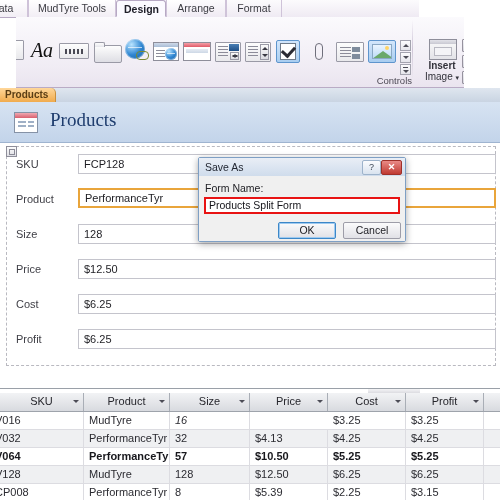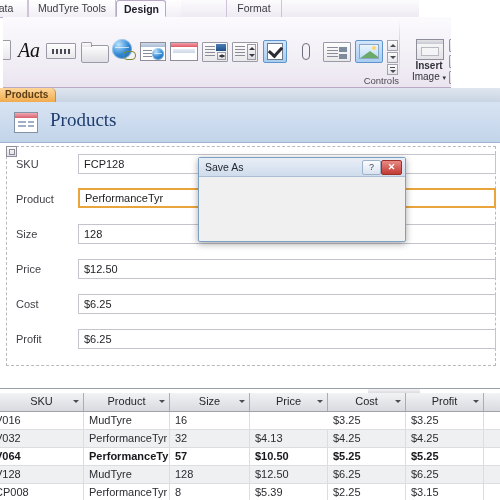--- a/index.html
+++ b/index.html
@@ -29,21 +29,21 @@
     border:1px solid #b7a9c4;border-bottom:1px solid #fbfaff;
     border-radius:3px 3px 0 0;z-index:3;font-weight:bold;
   }
   .tabstrip-fill{
     position:absolute;right:0;top:0;height:17px;width:238px;
     background:linear-gradient(#fcfbfd,#efeaf3);
   }
 
   
   .ribbon{
-    position:absolute;left:3px;top:17px;width:448px;height:70px;
+    position:absolute;left:16px;top:17px;width:448px;height:70px;
     background:linear-gradient(#fbfafd,#f0ecf4 72%,#eae4ef);
     border-bottom:1px solid #b9abc5;overflow:hidden;
   }
   .grp-label{
     position:absolute;bottom:1px;font-size:9.5px;color:#4d4a55;
     text-align:center;white-space:nowrap;
   }
   .grp-div{position:absolute;top:3px;width:1px;height:58px;
     background:linear-gradient(rgba(0,0,0,0),#cdc4d6,rgba(0,0,0,0));}
 
@@ -265,20 +265,21 @@
 </head>
 <body>
 
 <div id="app">
 
   <div class="tabstrip">
     <div class="tabstrip-fill"></div>
     <div class="tab" style="left:-16px;width:44px;"><span>ata</span></div>
     <div class="tab" style="left:28px;width:88px;"><span>MudTyre Tools</span></div>
     <div class="tab sel" style="left:116px;width:50px;"><span>Design</span></div>
+    <div class="tab" style="left:166px;width:60px;"><span>Arrange</span></div>
     <div class="tab" style="left:226px;width:56px;"><span>Format</span></div>
   </div>
 
   <div class="ribbon">
 
     <div class="ctl ctlbox" style="left:-6px;top:23px;width:14px;height:20px;"></div>
 
     <div class="ctl" style="left:13px;top:22px;width:26px;height:22px;
          font-family:'Liberation Serif',serif;font-style:italic;font-size:20px;color:#111;line-height:22px;text-align:center;">Aa</div>
 
@@ -441,40 +442,48 @@
 
     <div class="fld-label" style="top:231px;">Profit</div>
     <div class="fld-box" style="top:227px;">$6.25</div>
   </div>
 
   <div class="dialog">
     <div class="dlg-title">
       <div class="dlg-title-text">Save As</div>
       <div class="dlg-help">?</div>
       <div class="dlg-close">✕</div>
+    </div>
+    <div class="dlg-body">
+      <div class="dlg-lab">Form Name:</div>
+      <div class="dlg-input-wrap">
+        <input class="dlg-input" type="text" value="Products Split Form" style="">
+      </div>
+      <div class="dlg-btn def" style="left:79px;">OK</div>
+      <div class="dlg-btn" style="left:144px;">Cancel</div>
     </div>
   </div>
 
   <div class="dsheet">
     <div class="splitgrip"></div>
 
     <div class="dshead">
       <div class="dsh-cell" style="left:0;width:84px;"><span>SKU</span><span class="dsh-arrow"></span></div>
       <div class="dsh-cell" style="left:84px;width:86px;"><span>Product</span><span class="dsh-arrow"></span></div>
       <div class="dsh-cell" style="left:170px;width:80px;"><span>Size</span><span class="dsh-arrow"></span></div>
       <div class="dsh-cell" style="left:250px;width:78px;"><span>Price</span><span class="dsh-arrow"></span></div>
       <div class="dsh-cell" style="left:328px;width:78px;"><span>Cost</span><span class="dsh-arrow"></span></div>
       <div class="dsh-cell" style="left:406px;width:78px;"><span>Profit</span><span class="dsh-arrow"></span></div>
       <div class="dsh-cell" style="left:484px;width:16px;border-right:none;"></div>
     </div>
 
     <div class="dsrow" style="top:23px;">
       <div class="c" style="left:-10px;width:94px;padding-left:5px;">V016</div>
       <div class="c" style="left:84px;width:86px;padding-left:5px;">MudTyre</div>
-      <div class="c" style="left:170px;width:80px;padding-left:5px;">16</div>
+      <div class="c" style="left:170px;width:80px;padding-left:5px;font-style:italic;">16</div>
       <div class="c" style="left:328px;width:78px;padding-left:5px;">$3.25</div>
       <div class="c" style="left:406px;width:78px;padding-left:5px;">$3.25</div>
     </div>
     <div class="dsrow-sep" style="top:40px;"></div>
 
     <div class="dsrow alt" style="top:41px;">
       <div class="c" style="left:-10px;width:94px;padding-left:5px;">V032</div>
       <div class="c" style="left:84px;width:86px;padding-left:5px;">PerformanceTyr</div>
       <div class="c" style="left:170px;width:80px;padding-left:5px;">32</div>
       <div class="c" style="left:250px;width:78px;padding-left:5px;">$4.13</div>

